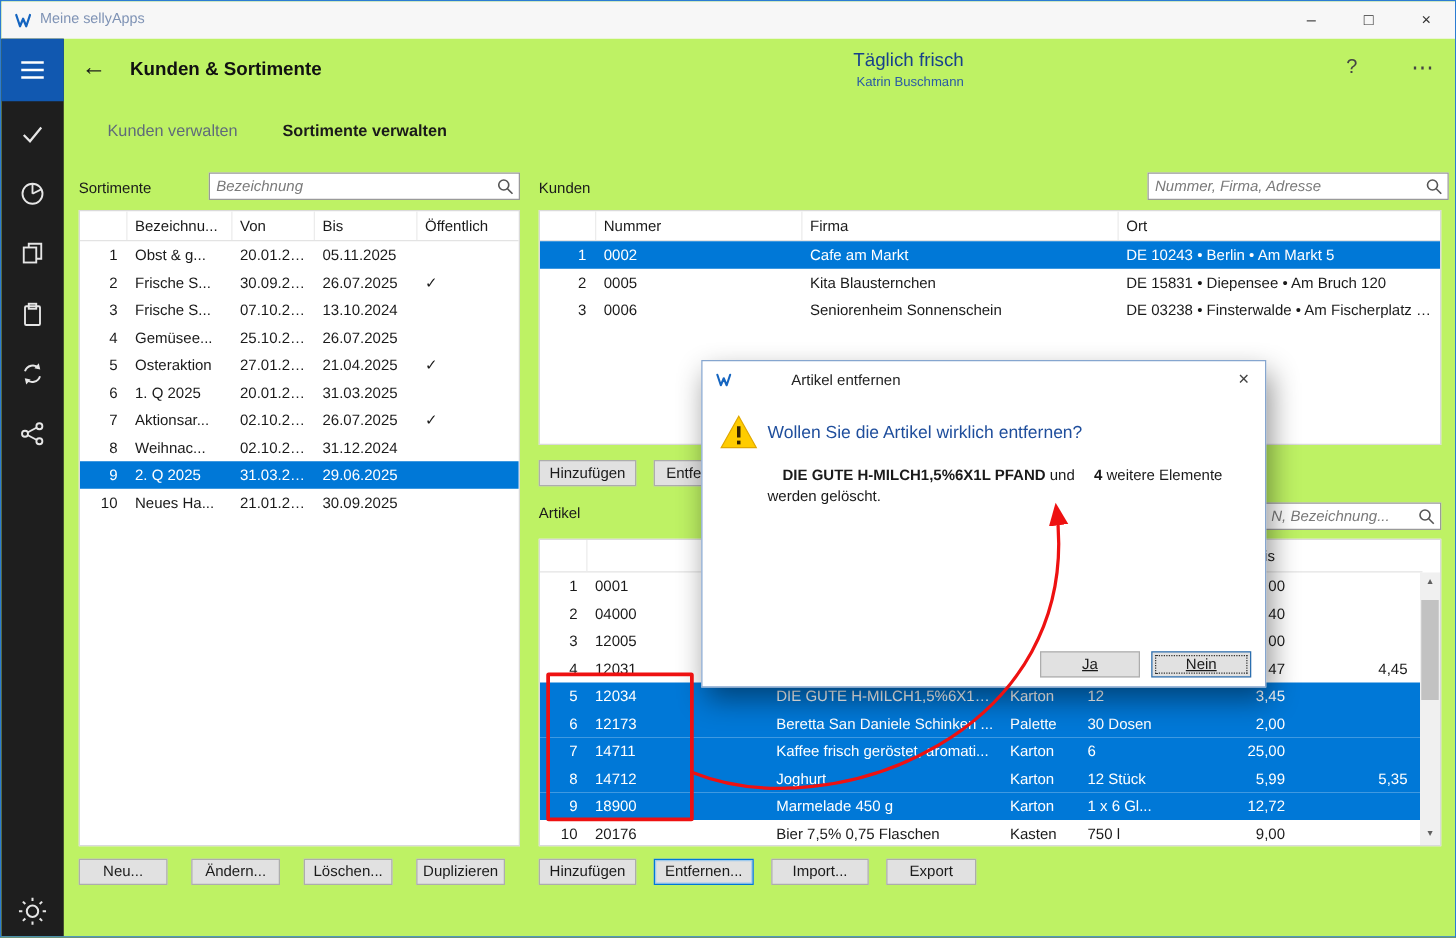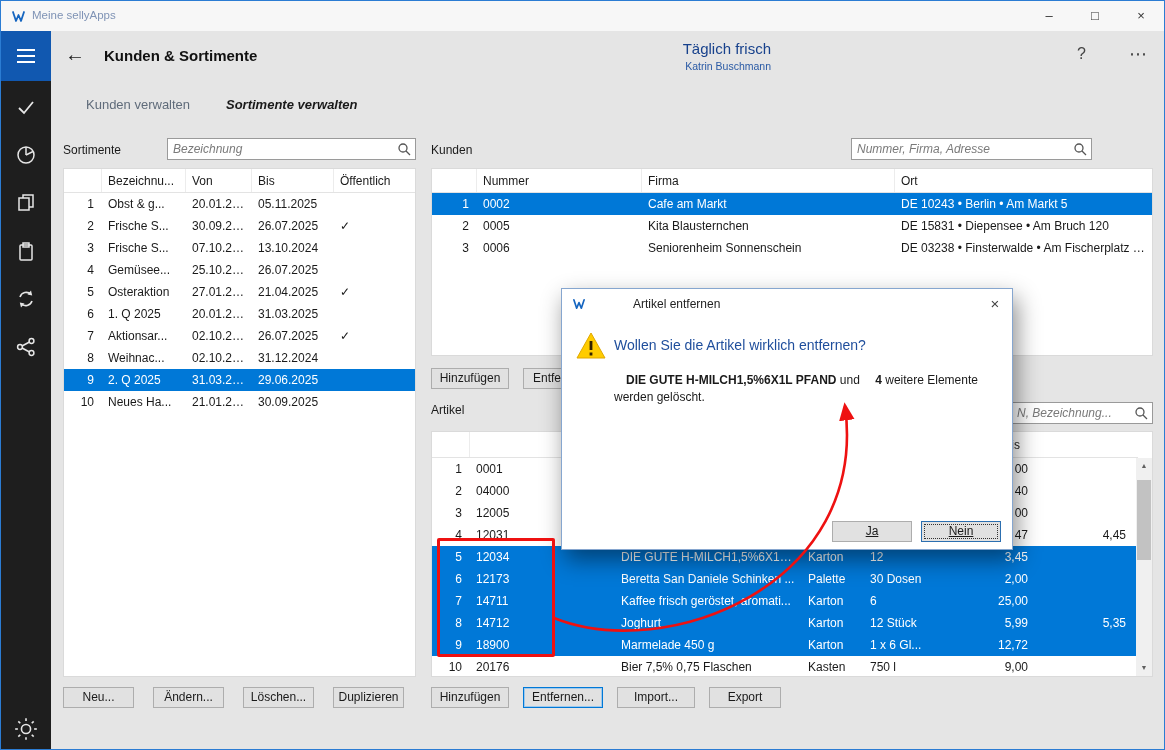--- a/index.html
+++ b/index.html
@@ -1,18 +1,18 @@
 <!DOCTYPE html>
 <html><head>
 <meta charset="utf-8">
 <style>
   * { box-sizing: border-box; }
   html,body { margin:0; padding:0; background:#555; }
   body { font-family:"Liberation Sans", sans-serif; font-size:12px; color:#1a1a1a; }
-  .window { position:relative; width:1165px; height:750px; background:#e5e5e5;
+  .window { position:relative; width:1165px; height:750px; background:#bef264;
             border:1px solid #2b7cd3; overflow:hidden; }
 
   
   .titlebar { position:absolute; top:0; left:0; right:0; height:30px; background:#f7f7f7; }
   .app-logo { position:absolute; left:10px; top:8px; width:15px; height:15px; }
   .title-text { position:absolute; left:31px; top:8px; font-size:11.5px; color:#7f93b5; }
   .win-controls { position:absolute; right:0; top:0; height:30px; display:flex; }
   .win-btn { width:46px; height:30px; text-align:center; line-height:30px; font-size:13px; color:#333; cursor:pointer; }
 
   
@@ -26,21 +26,21 @@
   .page-title { position:absolute; left:103px; top:46px; font-size:15px; font-weight:bold; color:#111; }
   .center-head { position:absolute; left:540px; top:39px; width:230px; text-align:right; }
   .center-head .app-name { font-size:15px; color:#17418c; }
   .center-head .app-user { font-size:10.5px; color:#2a5aa5; margin-top:3px; }
   .help-btn { position:absolute; left:1076px; top:44px; font-size:16px; color:#444; cursor:pointer; }
   .more-btn { position:absolute; left:1128px; top:42px; font-size:18px; color:#444; cursor:pointer; }
 
   
   .tab { position:absolute; top:96px; font-size:13px; cursor:pointer; }
   .tab.inactive { color:#5f6b7a; }
-  .tab.active { color:#1a1a1a; font-weight:bold;font-style:italic; }
+  .tab.active { color:#1a1a1a; font-weight:bold; }
 
   
   .panel-label { position:absolute; font-size:12px; color:#1a1a1a; }
   .search { position:absolute; height:22px; border:1px solid #9a9a9a; background:#fff; }
   .search input { border:0; width:100%; height:100%; background:transparent;
                   font:12px "Liberation Sans", sans-serif; padding:0 24px 0 5px; color:#333; outline:none; }
   .search input::placeholder { color:#7a7a7a; font-style:italic; opacity:1; }
   .search .mag { position:absolute; right:4px; top:3px; }
 
   
@@ -280,21 +280,21 @@
           <div class="cell"></div>
         </div>
       </div>
   </div>
   <div class="btn" style="left:62px; top:686px; width:71px">Neu...</div>
   <div class="btn" style="left:152px; top:686px; width:71px">Ändern...</div>
   <div class="btn" style="left:242px; top:686px; width:71px">Löschen...</div>
   <div class="btn" style="left:332px; top:686px; width:71px">Duplizieren</div>
 
   <div class="panel-label" style="left:430px; top:142px">Kunden</div>
-  <div class="search" style="left:850px; top:137px; width:241px">
+  <div class="search" style="left:917px; top:137px; width:241px">
     <input type="text" placeholder="Nummer, Firma, Adresse" style="">
     <span class="mag">
       <svg width="14" height="14" viewBox="0 0 14 14" stroke="#555" stroke-width="1.3" fill="none">
           <circle cx="6" cy="6" r="4"></circle>
           <line x1="9" y1="9" x2="13" y2="13"></line>
         </svg>
     </span>
   </div>
   <div class="tbl" style="left:430px; top:167px; width:722px; height:188px">
     <div class="thead" style="grid-template-columns: 45px 165px 253px 1fr;">

